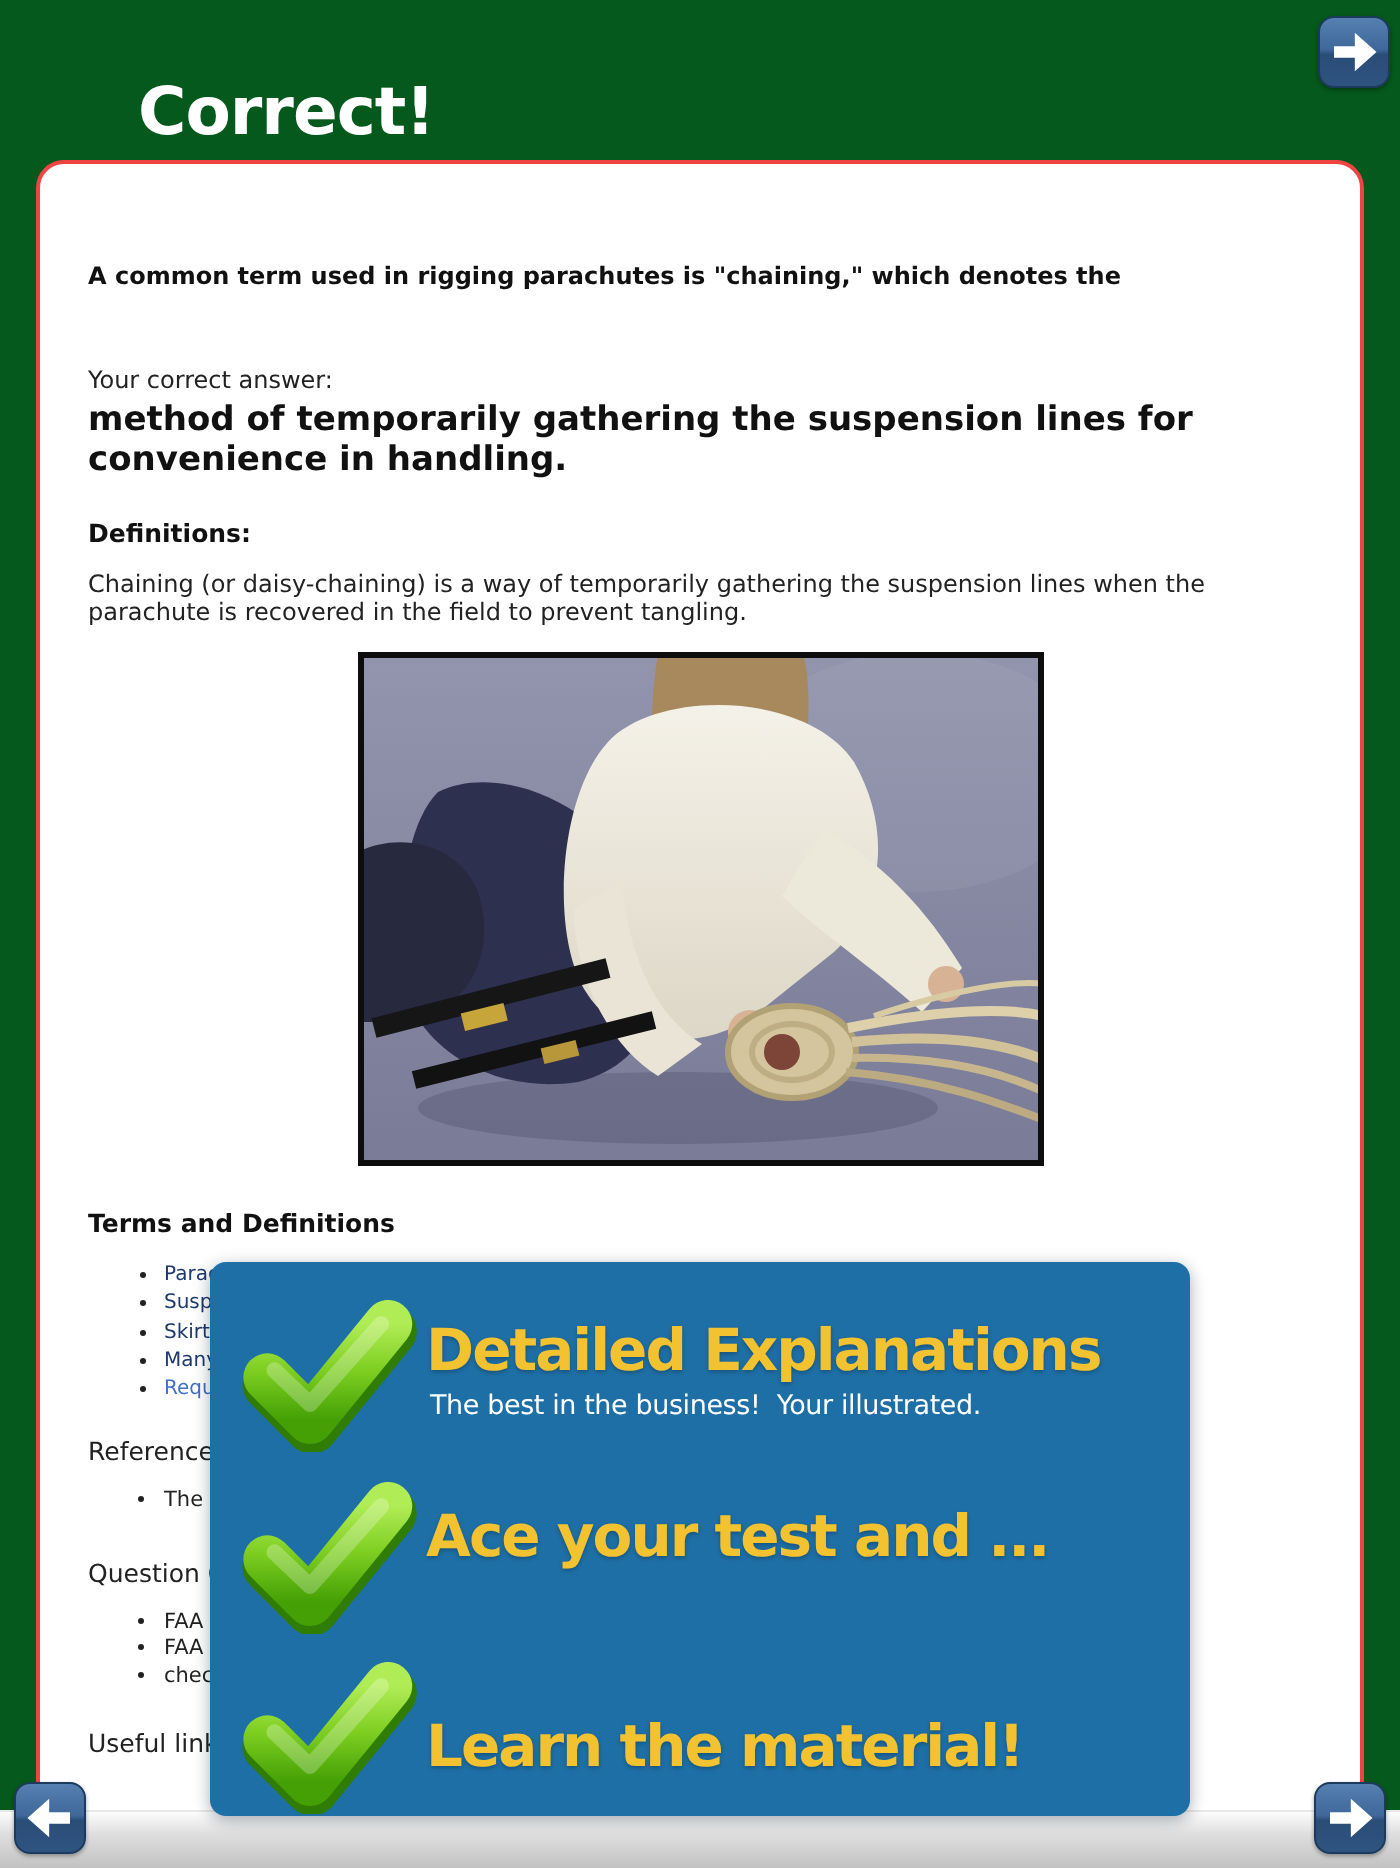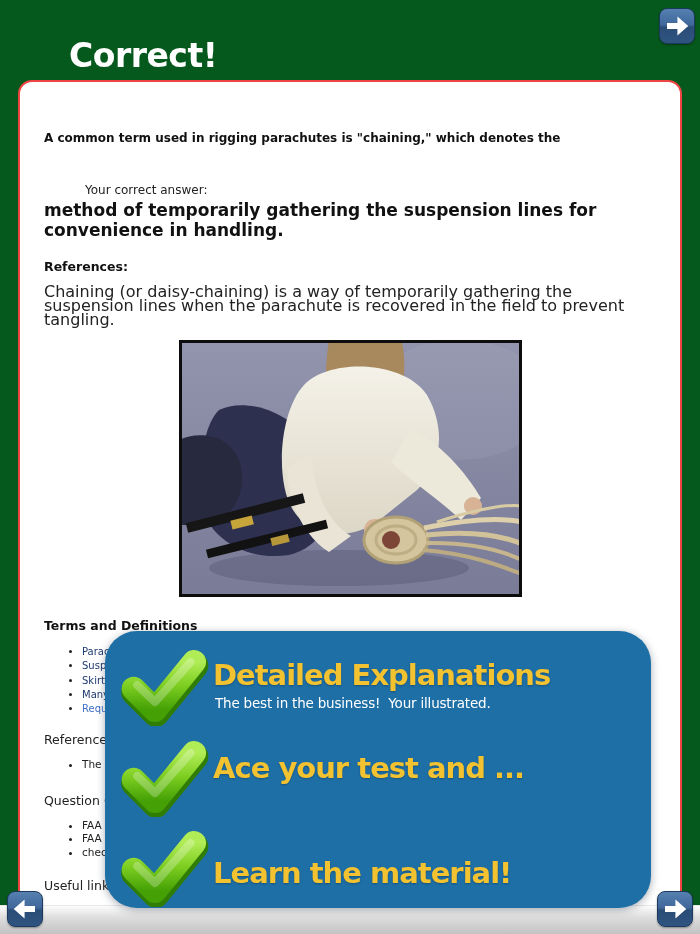--- a/index.html
+++ b/index.html
@@ -30,24 +30,24 @@
   #btn-bottom-next { right:7px; bottom:7px; }
   .flip { transform:scaleX(-1); }
 
   
   .card {
     position:absolute; left:18px; right:18px; top:80px; height:860px;
     background:#ffffff; border:2px solid #ef4444; border-radius:14px;
     z-index:1; padding:48px 24px 0 24px; overflow:hidden;
   }
   .question { font-size:12px; font-weight:bold; color:#111; line-height:16px; }
-  .answer-label { margin-top:37px; font-size:12px; color:#222;margin-left:41px; }
+  .answer-label { margin-top:37px; font-size:12px; color:#222; }
   .answer-text { margin-top:3px; font-size:17px; font-weight:bold; color:#111; }
   .expl-heading { margin-top:19px; font-size:12.5px; font-weight:bold; color:#111; }
-  .expl-body { margin-top:11px; font-size:16px; color:#222; line-height:14px; max-width:622px; }
+  .expl-body { margin-top:11px; font-size:12px; color:#222; line-height:14px; max-width:622px; }
 
   .photo-wrap { margin:13px auto 0 auto; width:343px; height:257px; }
 
   .terms-heading { margin-top:21px; font-size:12.5px; font-weight:bold; color:#111; }
   ul.linklist { margin-top:12px; padding-left:38px; list-style:disc; }
   ul.linklist li { font-size:10px; line-height:14.3px; color:#222; }
   ul.linklist li a { color:#1d3a6e; text-decoration:none; }
   ul.linklist li a.lnk-light { color:#4070c8; }
   .section-heading { font-size:12.5px; color:#222; }
   #references-heading { margin-top:16px; }
@@ -58,22 +58,22 @@
 
   
   .bottom-bar {
     position:absolute; left:0; right:0; bottom:0; height:29px; z-index:2;
     background:linear-gradient(180deg,#fdfdfd 0%,#dedede 40%,#c2c2c2 100%);
     border-top:1px solid #e8e8e8;
   }
 
   
   .popup {
-    position:absolute; left:105px; top:631px; width:546px; height:277px;
-    background:#1e6fa6; border-radius:32px; z-index:3;
+    position:absolute; left:105px; top:631px; width:490px; height:277px;
+    background:#1e6fa6; border-radius:8px; z-index:3;
     box-shadow:0 2px 8px rgba(0,20,40,0.35);
   }
   .popup .check { position:absolute; width:92px; height:80px; }
   #check-1 { left:12px; top:15px; }
   #check-2 { left:12px; top:106px; }
   #check-3 { left:12px; top:196px; }
   .popup-title {
     position:absolute; left:108px; color:#f2c231; font-size:29px; font-weight:bold;
     letter-spacing:-1px; text-shadow:0 1px 2px rgba(0,0,0,0.25); white-space:nowrap;
   }
@@ -118,21 +118,21 @@
 <button class="navbtn" id="btn-top-next">
   <svg>
       <use href="#sym-arrow"></use>
     </svg>
 </button>
 
 <div class="card">
   <div class="question">A common term used in rigging parachutes is "chaining," which denotes the</div>
   <div class="answer-label">Your correct answer:</div>
   <div class="answer-text">method of temporarily gathering the suspension lines for convenience in handling.</div>
-  <div class="expl-heading">References:</div>
+  <div class="expl-heading">Definitions:</div>
   <div class="expl-body">Chaining (or daisy-chaining) is a way of temporarily gathering the suspension lines when the parachute is recovered in the field to prevent tangling.</div>
 
   <div class="photo-wrap">
     <svg viewBox="0 0 343 257" width="343" height="257">
       <rect width="343" height="257" fill="url(#carpet)"></rect>
       <ellipse cx="280" cy="60" rx="90" ry="60" fill="rgba(255,255,255,0.05)"></ellipse>
       <ellipse cx="160" cy="228" rx="130" ry="18" fill="rgba(35,35,60,0.18)"></ellipse>
 
       <path d="M40,70 C70,55 125,75 145,125 C160,165 150,205 110,215 C65,222 25,195 22,160 C20,120 25,85 40,70 Z" fill="#2e3050"></path>
       <path d="M0,100 C20,90 50,95 60,120 C70,150 55,180 25,185 L0,185 Z" fill="#27293f"></path>

